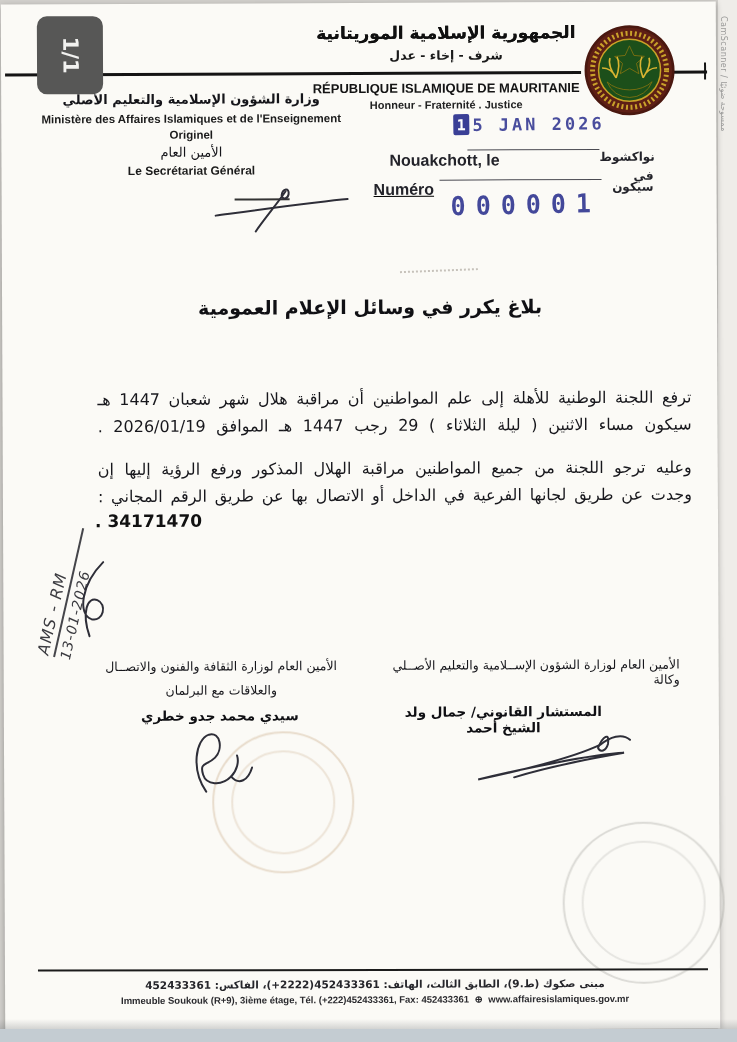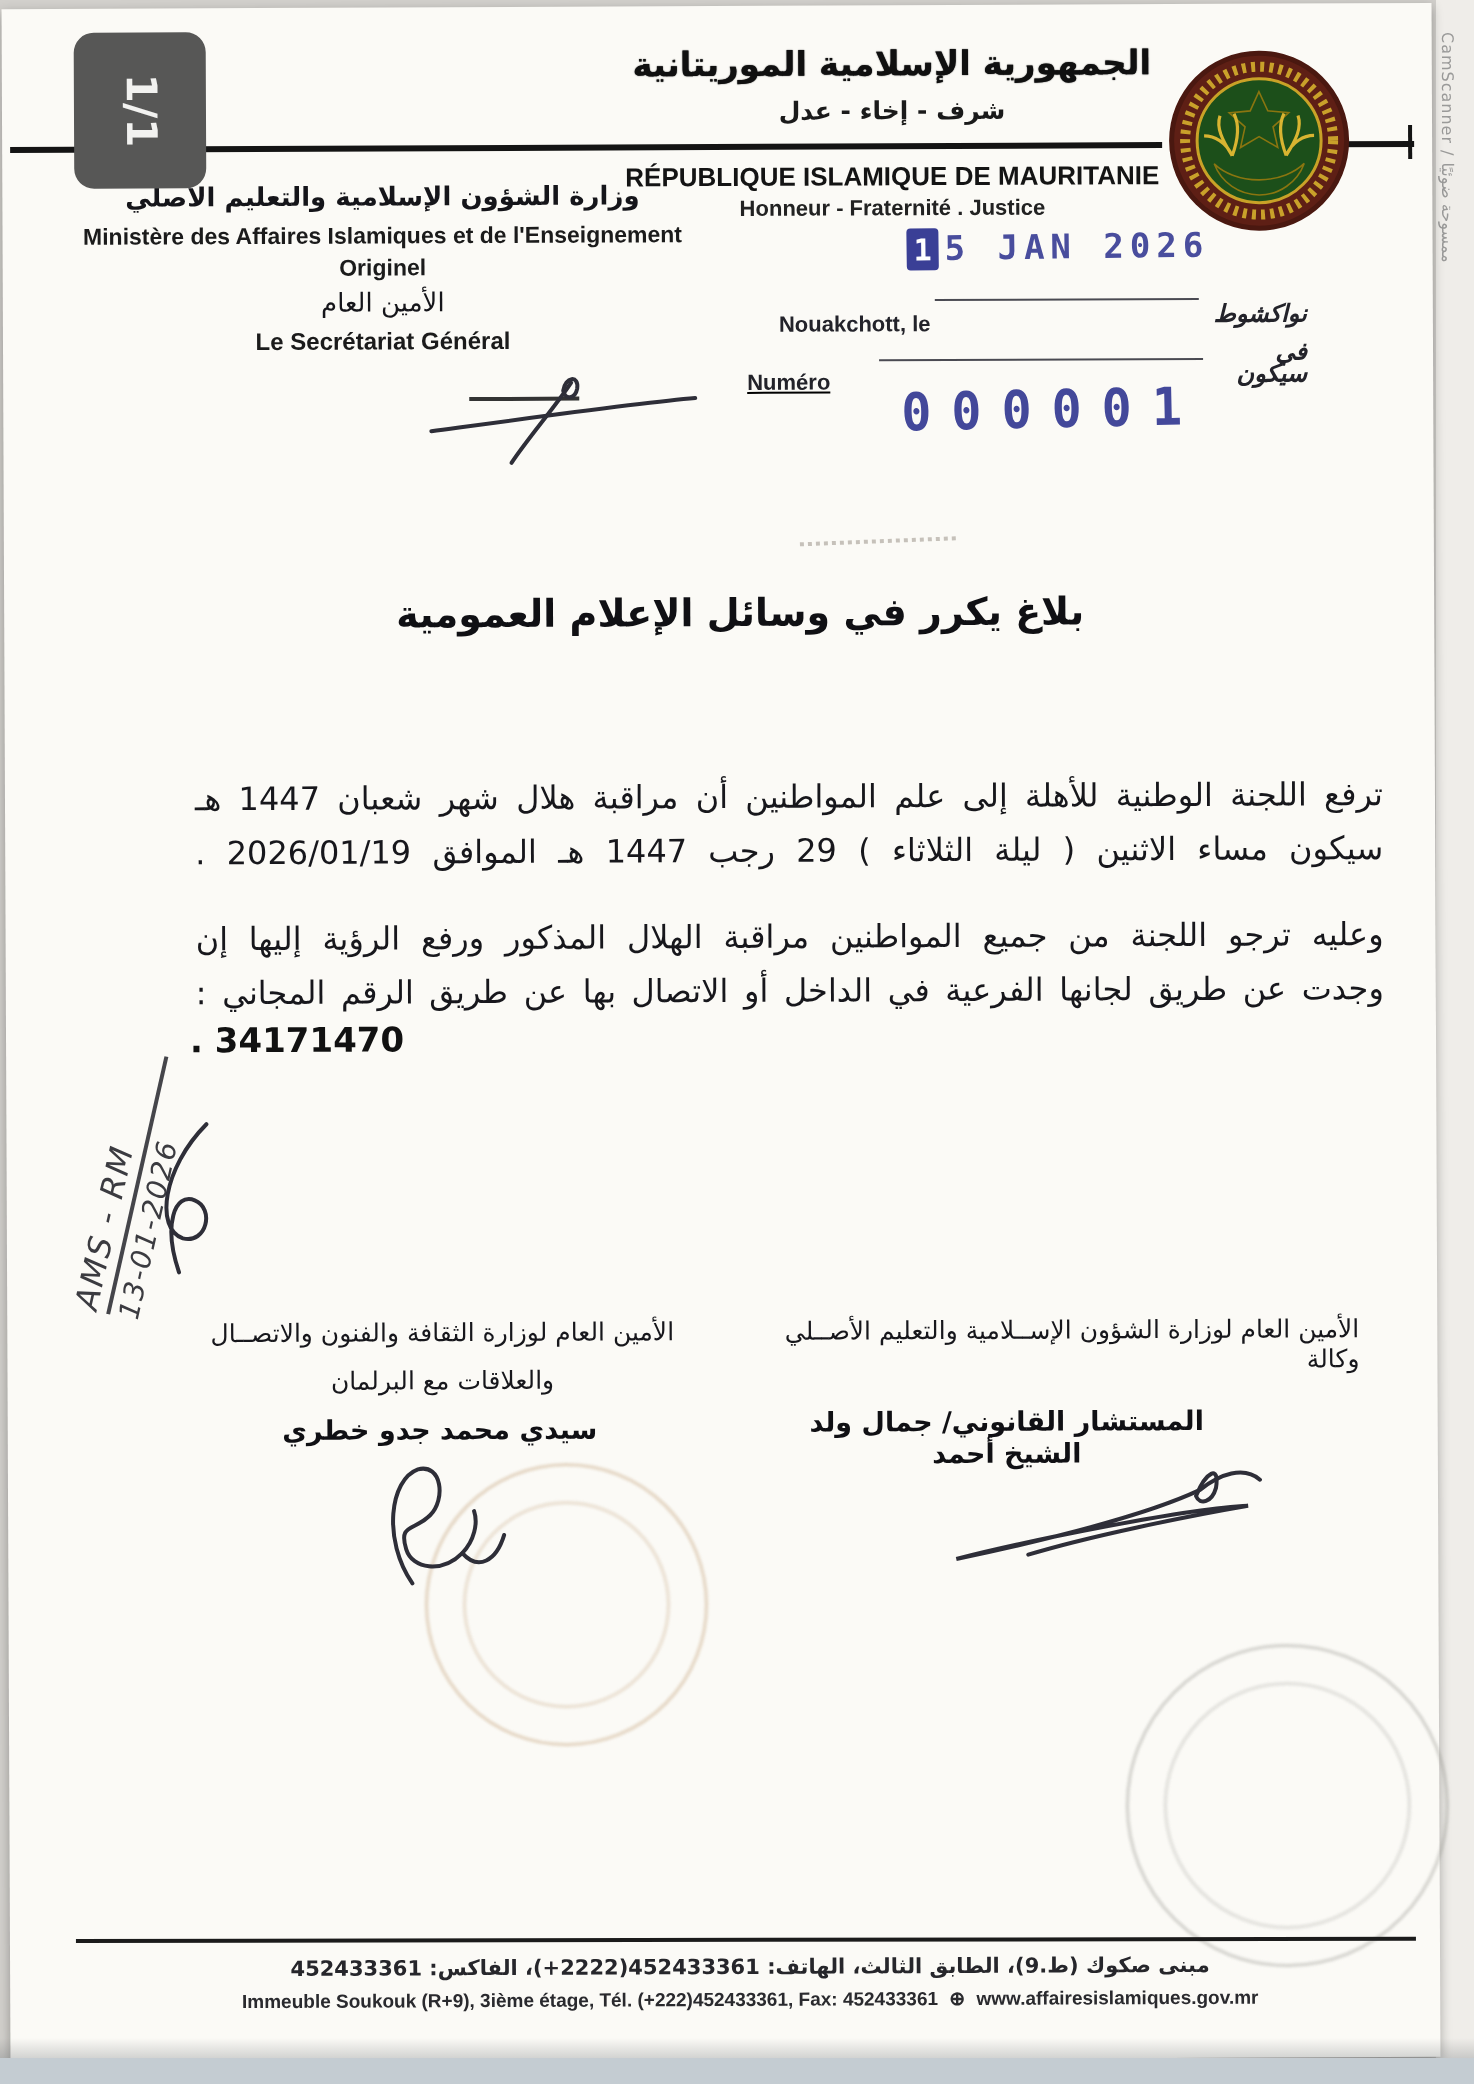--- a/index.html
+++ b/index.html
@@ -50,22 +50,22 @@
   .emblem{position:absolute;left:582px;top:22px;width:93px;height:93px;z-index:2;}
 
   
   .date-stamp{position:absolute;left:452px;top:111px;display:flex;align-items:center;z-index:2;
     transform:rotate(-.5deg);}
   .date-box{width:16px;height:21px;background:var(--stamp-blue);color:#fff;font-family:"DejaVu Sans Mono",monospace;
     font-weight:bold;font-size:15px;display:flex;align-items:center;justify-content:center;border-radius:2px;}
   .date-rest{font-family:"DejaVu Sans Mono",monospace;font-weight:bold;font-size:17px;color:var(--stamp-blue);
     letter-spacing:3px;margin-left:3px;opacity:.92;}
   .ref-row{position:absolute;z-index:2;}
-  .ref-label-fr{font-family:"Liberation Sans",sans-serif;font-size:11px;font-weight:bold;color:#23232a;}
-  .ref-label-ar{font-size:12px;font-weight:bold;color:#23232a;direction:rtl;font-style:italic;}
+  .ref-label-fr{font-family:"Liberation Sans",sans-serif;font-size:16px;font-weight:bold;color:#23232a;}
+  .ref-label-ar{font-size:12px;font-weight:bold;color:#23232a;direction:rtl;}
   .ref-line{position:absolute;border-bottom:1.3px solid #4a4a52;z-index:2;}
   .number-stamp{position:absolute;left:449px;top:188px;font-family:"DejaVu Sans Mono",monospace;
     font-weight:bold;font-size:25px;color:var(--stamp-blue);letter-spacing:10px;z-index:2;
     transform:rotate(-1deg) scaleY(1.04);opacity:.95;}
 
   
   .pre-title-mark{position:absolute;left:398px;top:267px;width:78px;border-top:2px dotted #b9b4ac;
     transform:rotate(-2deg);opacity:.8;}
   .doc-title{position:absolute;left:118px;top:293px;width:500px;text-align:center;direction:rtl;
     font-size:19px;font-weight:bold;color:#101014;}

